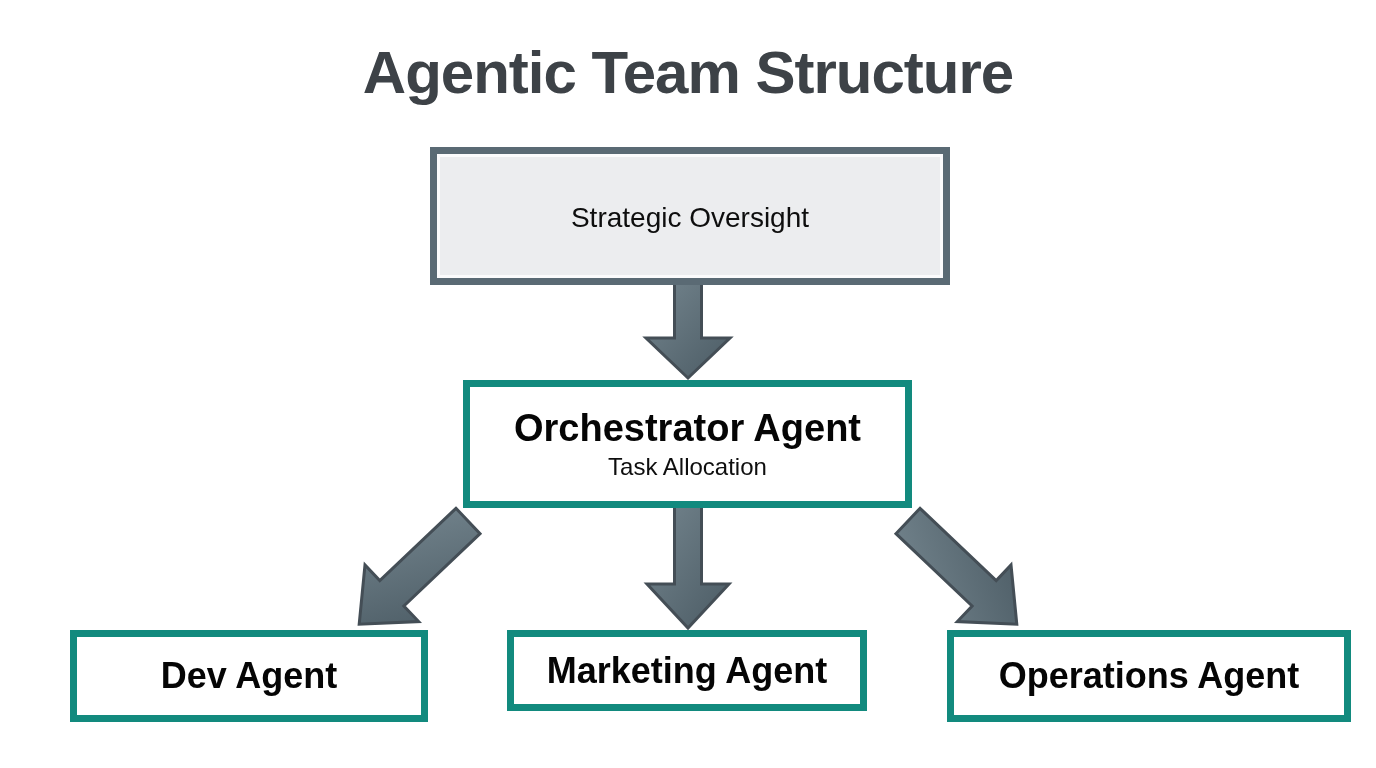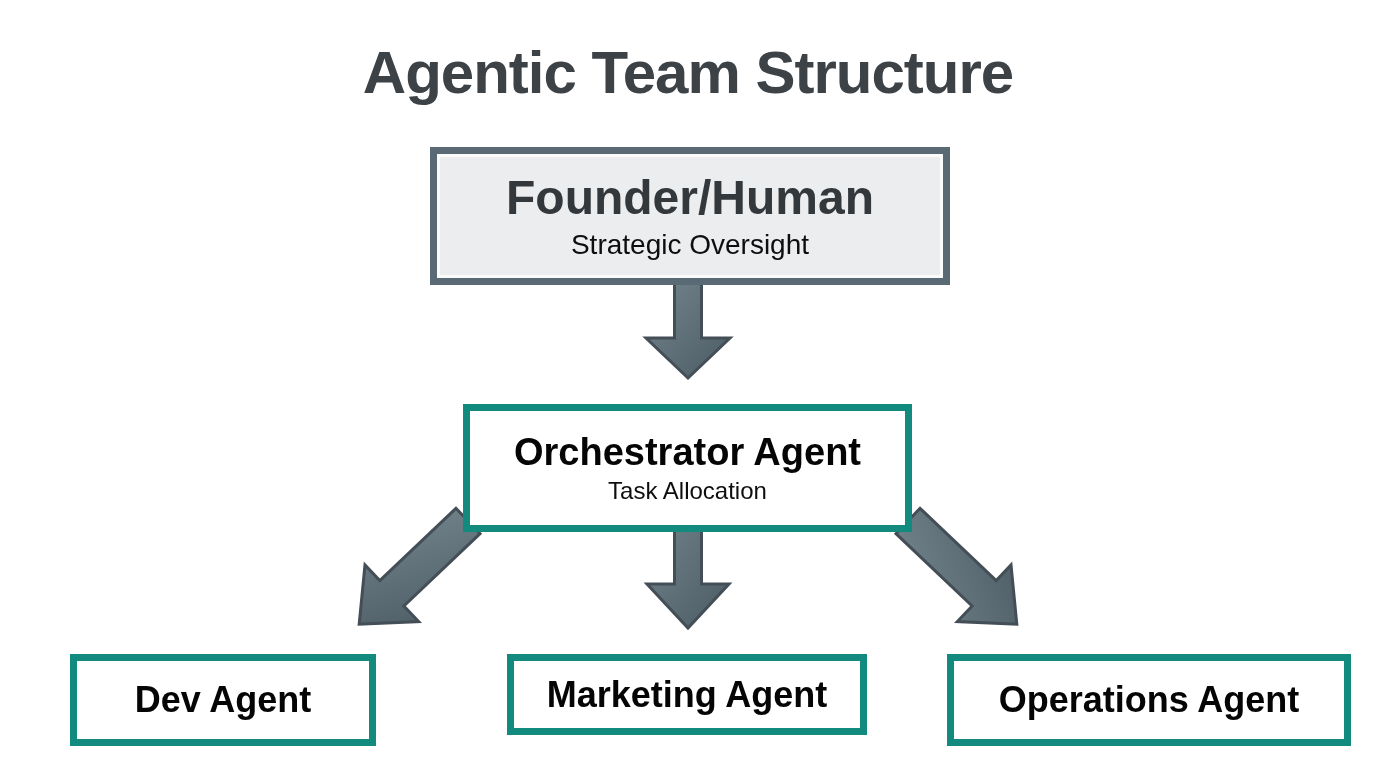--- a/index.html
+++ b/index.html
@@ -37,25 +37,24 @@
     text-align: center;
   }
   .node-slate {
     border: 7px solid #5a6a74;
     background: #ecedef;
     box-shadow: inset 0 0 0 3px #fbfbfc;
   }
   .node-teal {
     border: 7px solid #128a7e;
     background: #ffffff;
-    margin-top: 24px;
   }
   .node-founder   { left: 430px; top: 147px; width: 520px; height: 138px; }
   .node-orchestrator { left: 463px; top: 380px; width: 449px; height: 128px; }
-  .node-dev        { left: 70px;  top: 630px; width: 306px; height: 92px; }
+  .node-dev        { left: 70px;  top: 630px; width: 358px; height: 92px; }
   .node-marketing  { left: 507px; top: 630px; width: 360px; height: 81px; text-align: center; }
   .node-operations { left: 947px; top: 630px; width: 404px; height: 92px; }
 
   .node-title {
     font-weight: 700;
     color: #1a1d20;
     line-height: 1.12;
   }
   .node-founder .node-title { font-size: 48px; color: #33383c; }
   .node-orchestrator .node-title { font-size: 38px; color: #050505; }
@@ -105,21 +104,20 @@
     <g transform="translate(468,521) rotate(46.5)">
       <path d="M -17.5 0 L 17.5 0 L 17.5 105 L 39 105 L 0 150 L -39 105 L -17.5 105 Z" fill="url(#arrowGrad)" stroke="#444e56" stroke-width="3" stroke-linejoin="miter"></path>
     </g>
 
     <g transform="translate(908,521) rotate(-46.5)">
       <path d="M -17.5 0 L 17.5 0 L 17.5 105 L 39 105 L 0 150 L -39 105 L -17.5 105 Z" fill="url(#arrowGrad)" stroke="#444e56" stroke-width="3" stroke-linejoin="miter"></path>
     </g>
   </svg>
 
   <div class="node node-slate node-founder">
-    <div class="node-title">Founder/Human</div>
     <div class="node-subtitle">Strategic Oversight</div>
   </div>
 
   <div class="node node-teal node-orchestrator">
     <div class="node-title">Orchestrator Agent</div>
     <div class="node-subtitle">Task Allocation</div>
   </div>
 
   <div class="node node-teal node-dev">
     <div class="leaf-title">Dev Agent</div>

